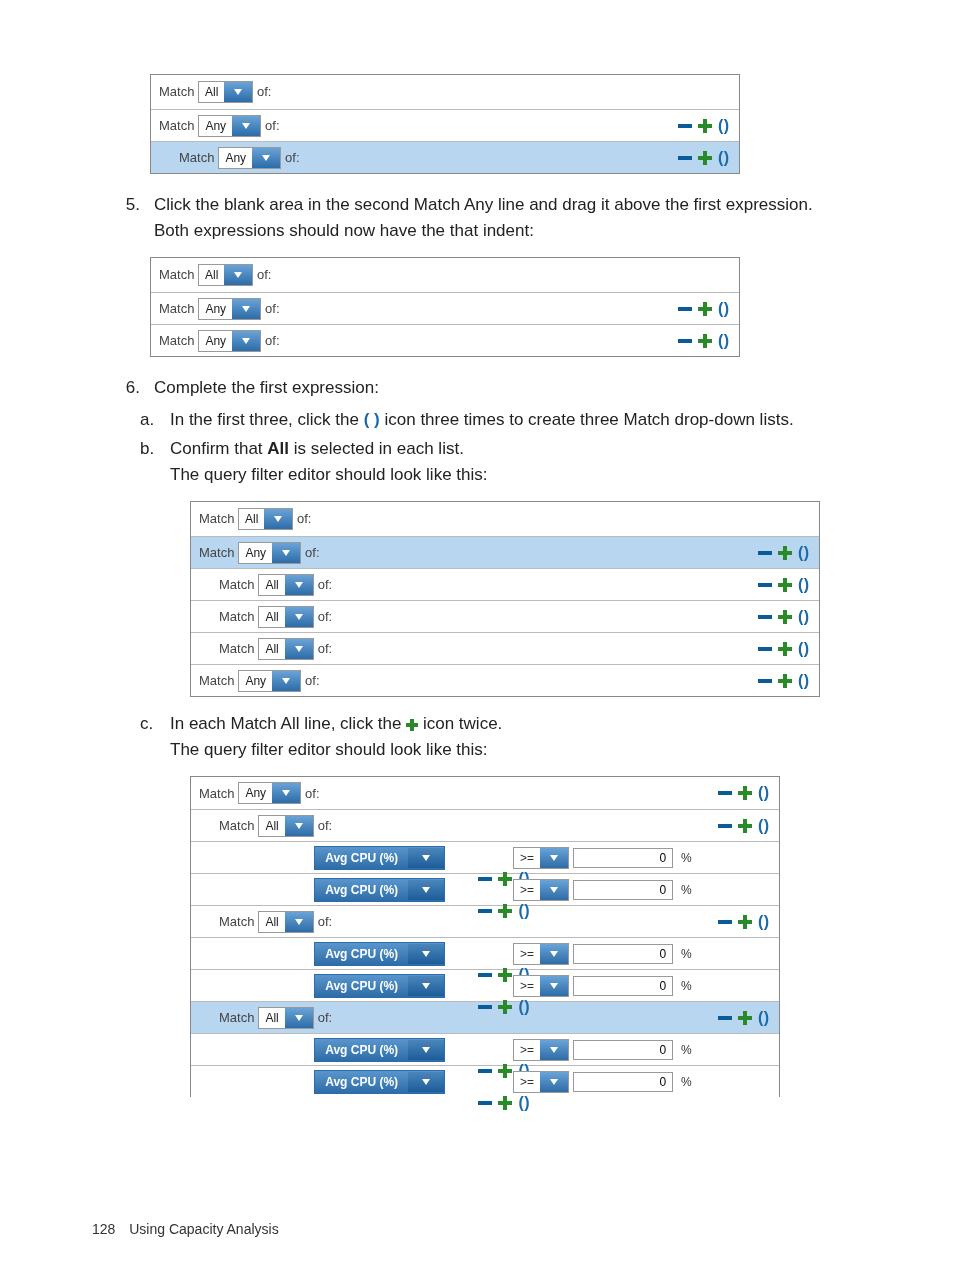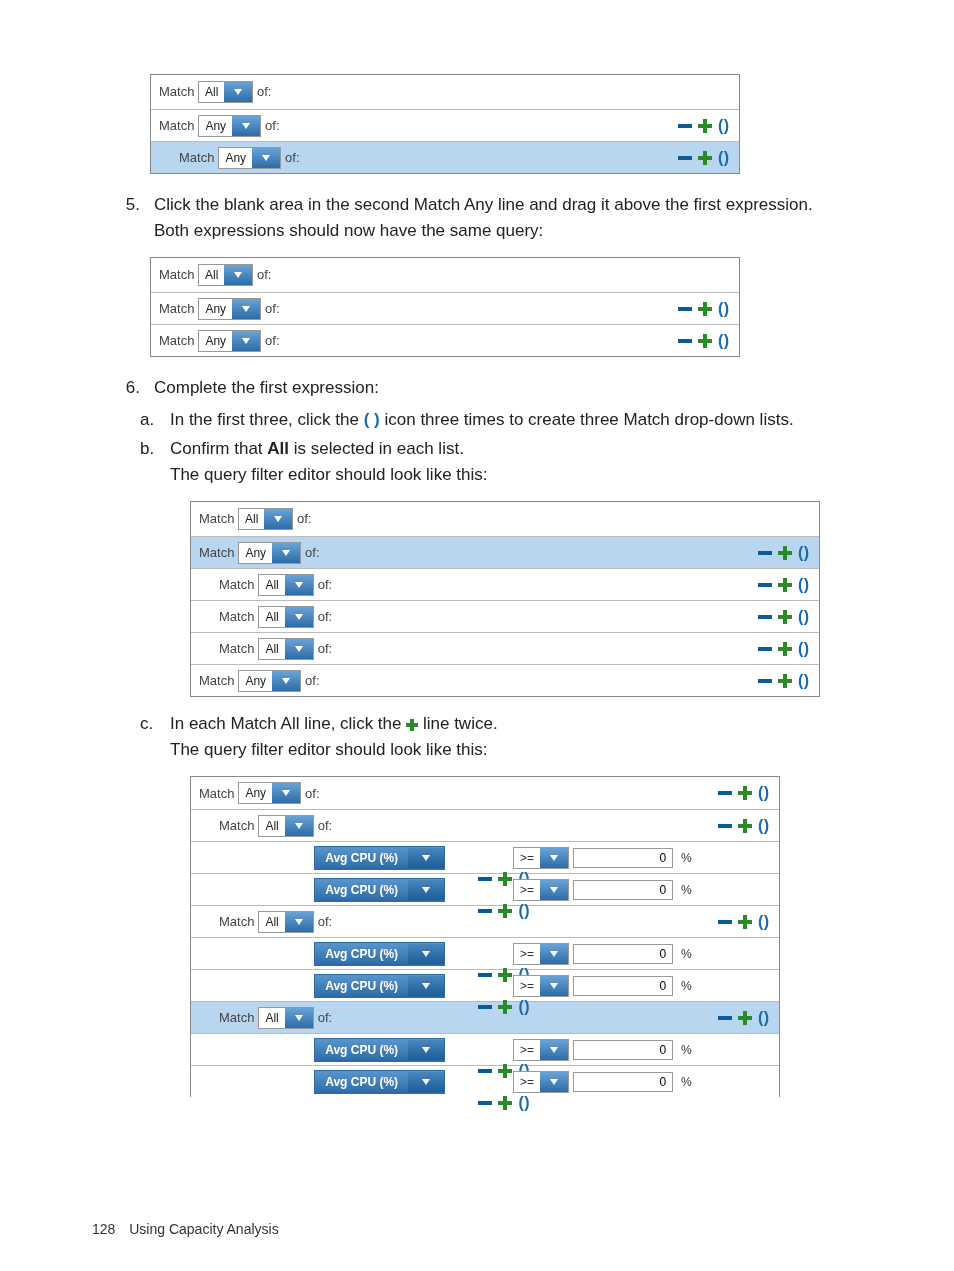--- a/index.html
+++ b/index.html
@@ -103,21 +103,21 @@
           <span class="ic-plus"></span>
           <span class="ic-par">( )</span>
         </div>
     </div>
   </div>
 
   <div class="step">
     <div class="step-num">5.</div>
     <div class="step-body">
       <div>Click the blank area in the second Match Any line and drag it above the first expression.</div>
-      <div>Both expressions should now have the same query:</div>
+      <div>Both expressions should now have the that indent:</div>
     </div>
   </div>
 
   <div class="editor" style="width:590px;">
     <div class="editor-hdr">
       <span class="mtxt">Match</span>
       <span class="sel">
           <span>All</span>
           <span class="dd">
             <svg viewBox="0 0 8 6">
@@ -289,21 +289,21 @@
           <span class="ic-minus"></span>
           <span class="ic-plus"></span>
           <span class="ic-par">( )</span>
         </div>
     </div>
   </div>
 
   <div class="sub">
     <div class="sub-let">c.</div>
     <div class="sub-body">
-      <div><span>In each Match All line, click the </span><span class="inline-plus"></span><span> line twice.</span></div>
+      <div><span>In each Match All line, click the </span><span class="inline-plus"></span><span> icon twice.</span></div>
       <div>The query filter editor should look like this:</div>
     </div>
   </div>
 
   <div class="editor" style="width:590px;margin-left:90px;border-bottom:none;">
     <div class="frow" style="border-top:none;">
       <div class="left">
           <span class="mtxt">Match</span>
           <span class="sel">
             <span>Any</span>

